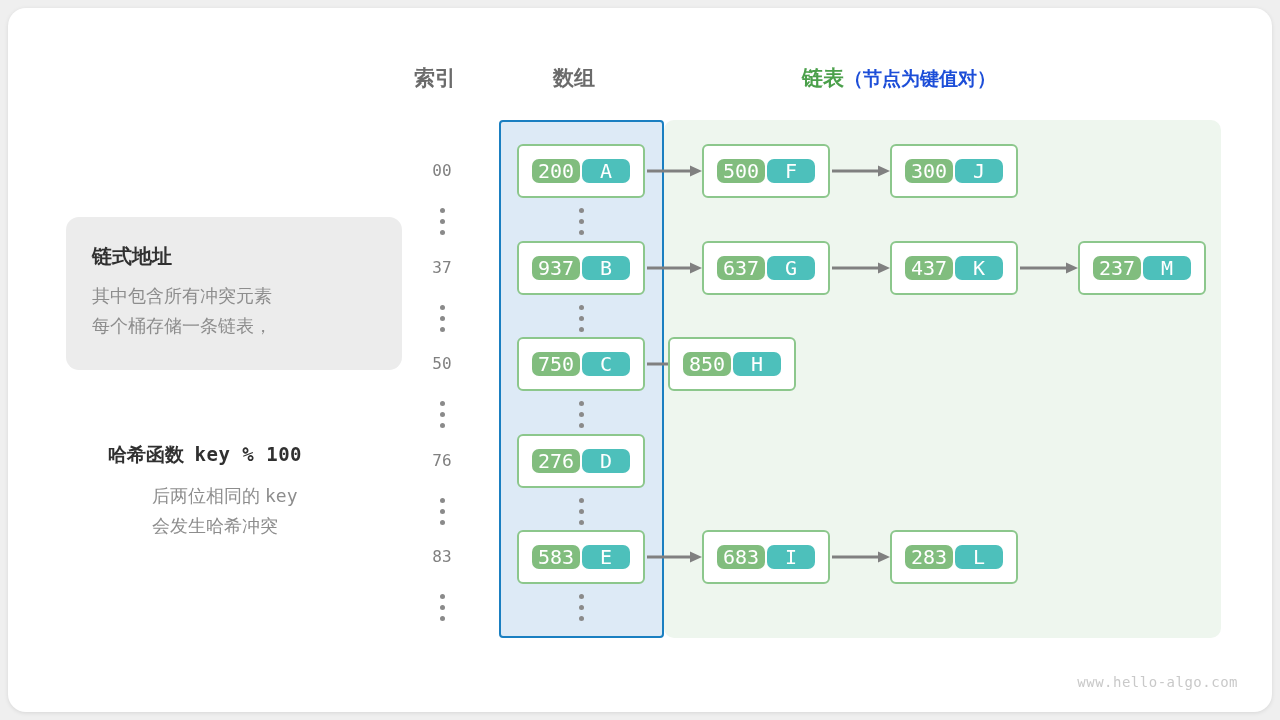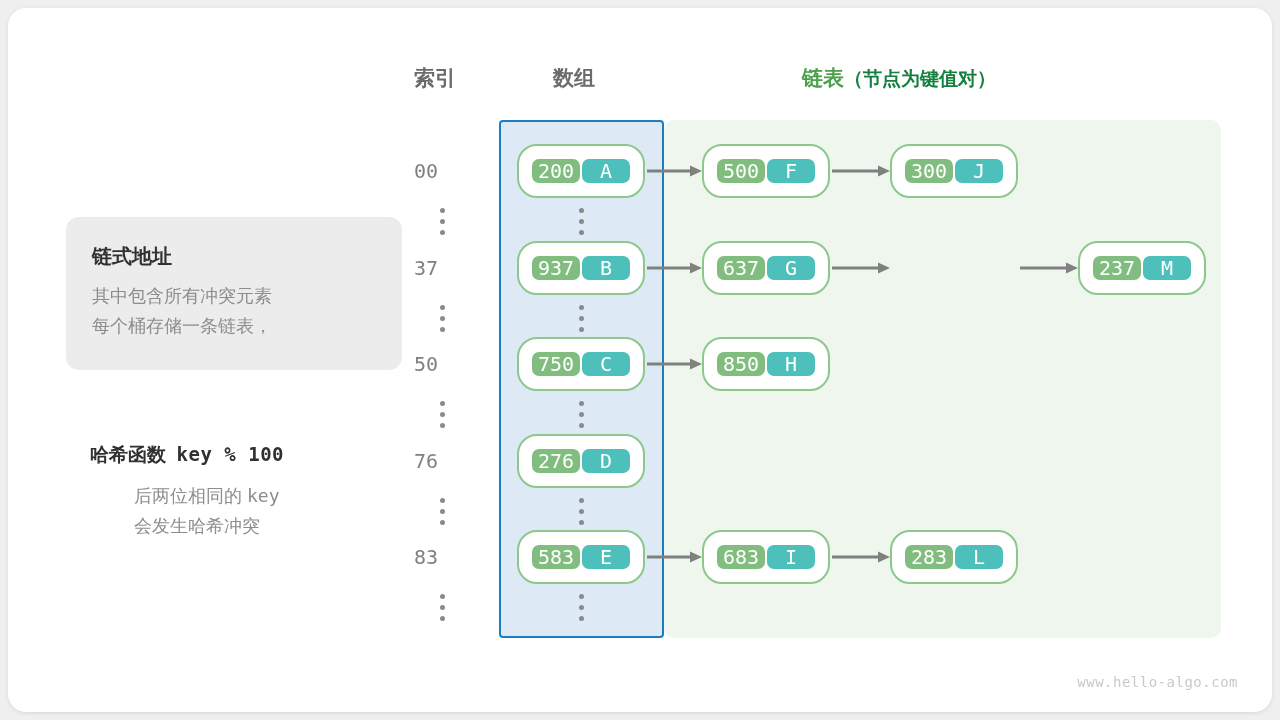--- a/index.html
+++ b/index.html
@@ -25,21 +25,21 @@
     font-size: 21px;
     font-weight: bold;
     color: #6b6b6b;
     white-space: nowrap;
     font-family: Liberation Mono, monospace;
   }
   #head-index { left: 406px; top: 56px; }
   #head-array { left: 545px; top: 56px; }
   #head-list  { left: 794px; top: 56px; color: #4ba04b; }
   #head-list .sub {
-    color: #15803d;
+    color: #1d4ed8;
     font-weight: bold;
     font-size: 19px;
   }
 
   
   #info-card {
     position: absolute;
     left: 58px; top: 209px;
     width: 336px; height: 153px;
     background: #ececec;
@@ -54,21 +54,21 @@
   }
   #info-body {
     position: absolute;
     left: 26px; top: 64px;
     font-size: 18px;
     line-height: 30px;
     color: #8d8d8d;
   }
 
   
-  #hash-note { position: absolute; left: 82px; top: 434px; }
+  #hash-note { position: absolute; left: 100px; top: 434px; }
   #hash-title {
     font-size: 19px;
     font-weight: bold;
     color: #303030;
     white-space: nowrap;
   }
   #hash-title .mono {
     font-family: "DejaVu Sans Mono", monospace;
     font-weight: bold;
     font-size: 19px;
@@ -105,31 +105,31 @@
 
   
   .row {
     position: absolute;
     left: 0; width: 1264px; height: 54px;
   }
   .index-label {
     position: absolute;
     left: 406px;
     width: 56px;
-    text-align: left;
+    text-align: center;
     line-height: 54px;
     font-family: "DejaVu Sans Mono", monospace;
-    font-size: 20px;
+    font-size: 16px;
     color: #808080;
   }
   .node {
     position: absolute;
     width: 128px; height: 54px;
     border: 2px solid #8cc78c;
-    border-radius: 20px;
+    border-radius: 6px;
     background: #ffffff;
     padding: 13px;
     display: flex;
     gap: 2px;
   }
   .node .key, .node .val {
     flex: 1;
     border-radius: 7px;
     display: flex;
     align-items: center;
@@ -254,20 +254,24 @@
         <div class="node" style="left: 694px;">
           <div class="key">637</div>
           <div class="val">G</div>
         </div>
         <div class="arrow" style="left: 822px; width: 60px;">
           <svg width="60" height="14" viewBox="0 0 60 14">
             <line x1="2" y1="7" x2="49" y2="7" stroke="#808080" stroke-width="3"></line>
             <polygon points="48,1.5 60,7 48,12.5" fill="#808080"></polygon>
           </svg>
         </div>
+        <div class="node" style="left: 882px;">
+          <div class="key">437</div>
+          <div class="val">K</div>
+        </div>
         <div class="arrow" style="left: 1010px; width: 60px;">
           <svg width="60" height="14" viewBox="0 0 60 14">
             <line x1="2" y1="7" x2="49" y2="7" stroke="#808080" stroke-width="3"></line>
             <polygon points="48,1.5 60,7 48,12.5" fill="#808080"></polygon>
           </svg>
         </div>
         <div class="node" style="left: 1070px;">
           <div class="key">237</div>
           <div class="val">M</div>
         </div>
@@ -277,21 +281,21 @@
         <div class="node" style="left: 509px;">
           <div class="key">750</div>
           <div class="val">C</div>
         </div>
         <div class="arrow" style="left: 637px; width: 57px;">
           <svg width="57" height="14" viewBox="0 0 57 14">
             <line x1="2" y1="7" x2="46" y2="7" stroke="#808080" stroke-width="3"></line>
             <polygon points="45,1.5 57,7 45,12.5" fill="#808080"></polygon>
           </svg>
         </div>
-        <div class="node" style="left: 694px;">
+        <div class="node" style="left: 660px;">
           <div class="key">850</div>
           <div class="val">H</div>
         </div>
       </div>
       <div class="row" style="top: 426px;">
         <div class="index-label">76</div>
         <div class="node" style="left: 509px;">
           <div class="key">276</div>
           <div class="val">D</div>
         </div>

